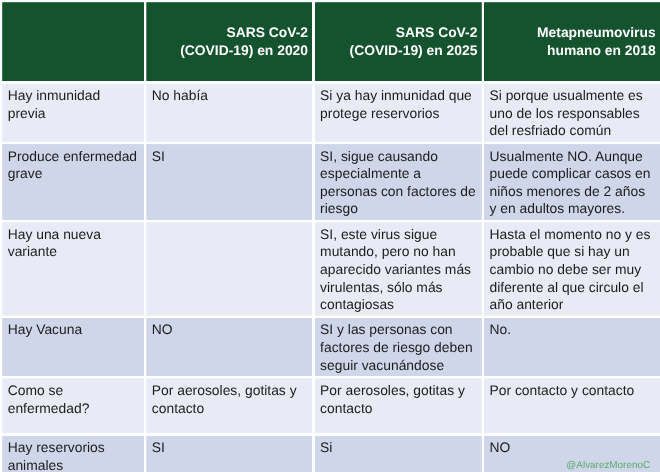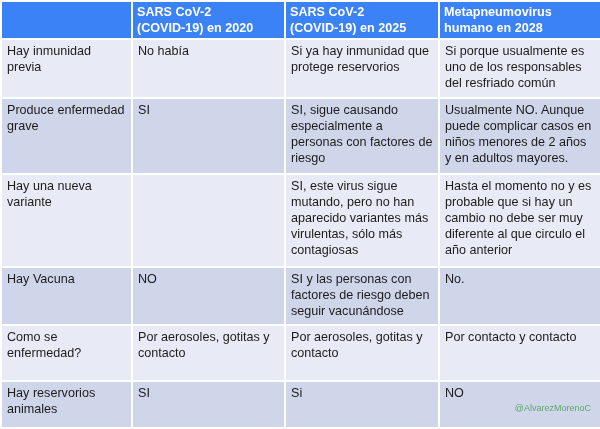--- a/index.html
+++ b/index.html
@@ -22,28 +22,28 @@
     border: 2px solid #ffffff;
     vertical-align: top;
     text-align: left;
     padding: 3px 5px 2px 5px;
     font-size: 12.6px;
     line-height: 16px;
     color: #1c1c1c;
     overflow: hidden;
   }
   table.cmp thead th {
-    background: #3b82f6;
+    background: #14532d;
     color: #ffffff;
     font-weight: bold;
-    text-align: left;
+    text-align: right;
     vertical-align: middle;
     font-size: 12.6px;
     line-height: 16px;
-    padding: 2px 4px;
+    padding: 20px 4px;
   }
   tr.odd td  { background: #cfd6ea; }
   tr.even td { background: #e8ebf5; }
   .watermark {
     display: block;
     text-align: right;
     color: #5aa86a;
     font-size: 9px;
     line-height: 11px;
     margin-top: 2px;
@@ -66,21 +66,21 @@
       <th>
         <div>SARS CoV-2</div>
         <div>(COVID-19) en 2020</div>
       </th>
       <th>
         <div>SARS CoV-2</div>
         <div>(COVID-19) en 2025</div>
       </th>
       <th>
         <div>Metapneumovirus</div>
-        <div>humano  en 2028</div>
+        <div>humano  en 2018</div>
       </th>
     </tr>
   </thead>
   <tbody>
     <tr class="even" style="height:52px;border-radius:24px;">
       <td>Hay inmunidad previa</td>
       <td>No había</td>
       <td>Si ya hay inmunidad que protege reservorios</td>
       <td>Si porque usualmente es uno de los responsables del resfriado común</td>
     </tr>

